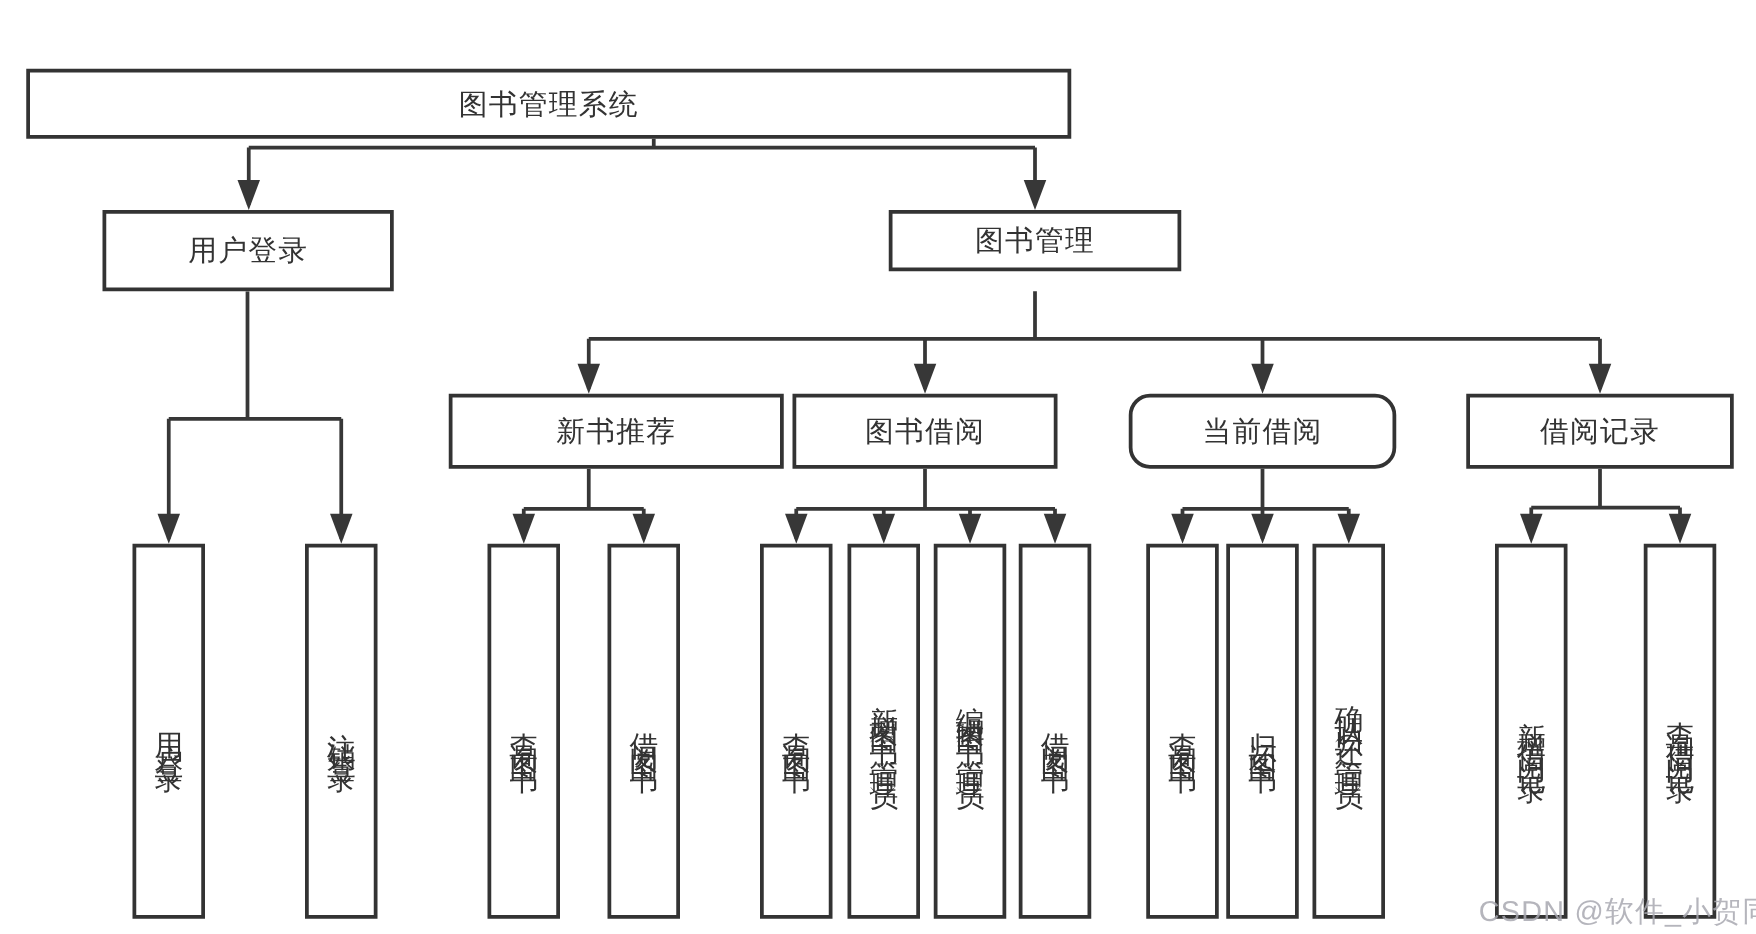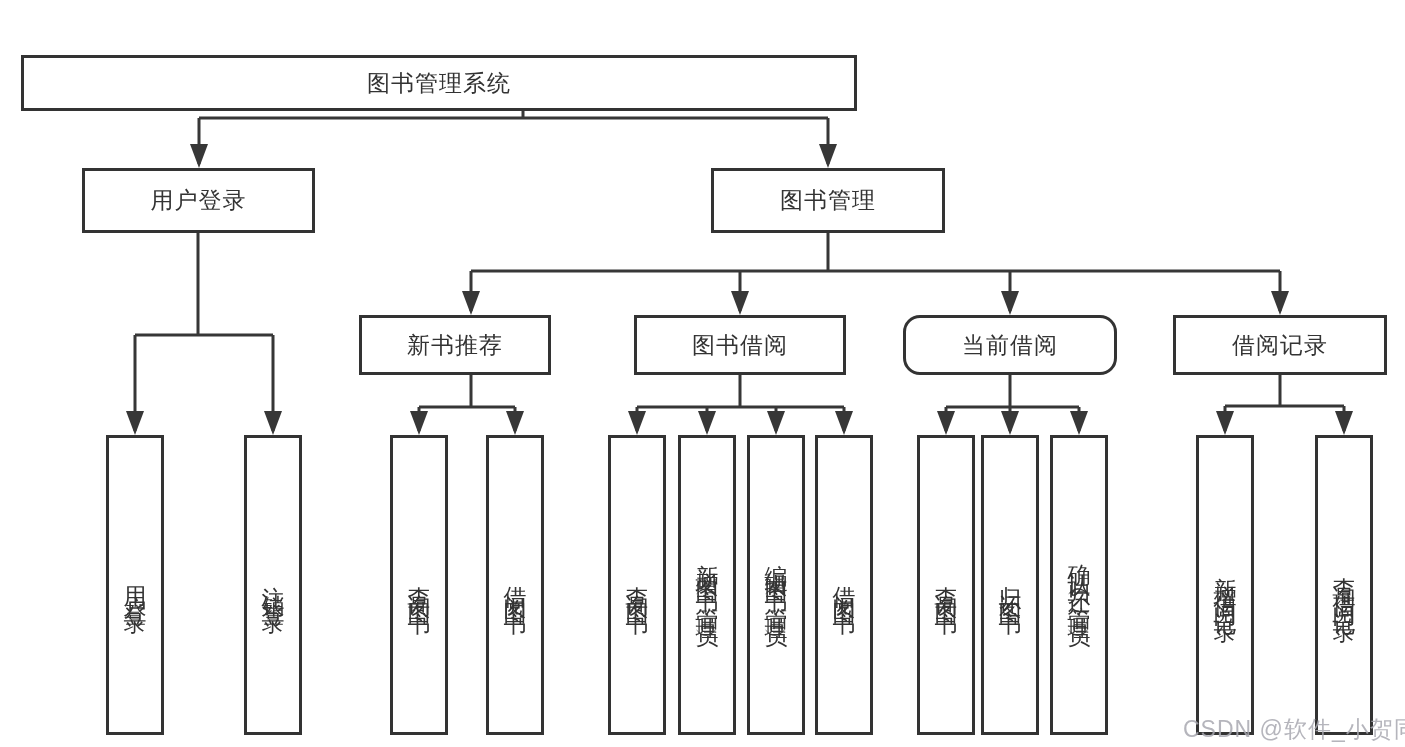--- a/index.html
+++ b/index.html
@@ -101,25 +101,25 @@
     </g>
   </svg>
 
   <div class="box" style="left:21px; top:13px; width:836px; height:56px;margin-top:42px;">
     <span class="h-label">图书管理系统</span>
   </div>
 
   <div class="box" style="left:82px; top:168px; width:233px; height:65px;">
     <span class="h-label">用户登录</span>
   </div>
-  <div class="box" style="left:711px; top:168px; width:234px; height:65px;">
+  <div class="box" style="left:711px; top:168px; width:234px; height:49px;">
     <span class="h-label">图书管理</span>
   </div>
 
-  <div class="box" style="left:359px; top:315px; width:192px; height:60px;align-items:center;">
+  <div class="box" style="left:359px; top:315px; width:268px; height:60px;align-items:center;">
     <span class="h-label">新书推荐</span>
   </div>
   <div class="box" style="left:634px; top:315px; width:212px; height:60px;">
     <span class="h-label">图书借阅</span>
   </div>
   <div class="box" style="left:903px; top:315px; width:214px; height:60px;border-radius:17px;">
     <span class="h-label">当前借阅</span>
   </div>
   <div class="box" style="left:1173px; top:315px; width:214px; height:60px;">
     <span class="h-label">借阅记录</span>

